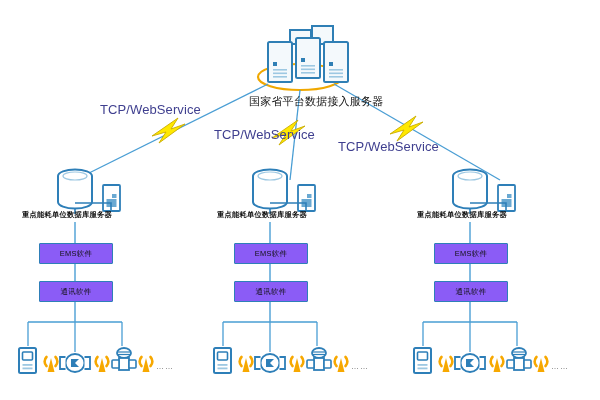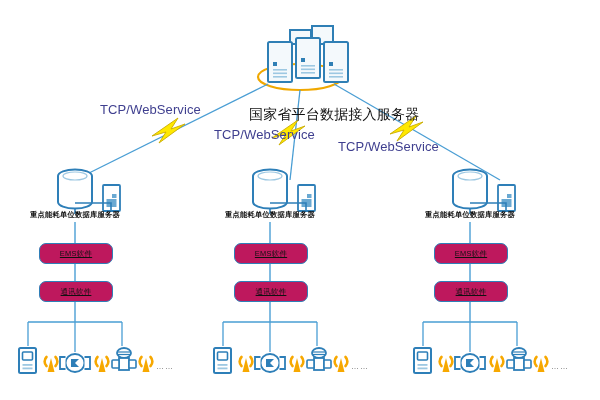--- a/index.html
+++ b/index.html
@@ -15,49 +15,46 @@
 
   .lbl{
     position:absolute;
     font-size:7.2px;
     color:#1b1b1b;
     white-space:nowrap;
     letter-spacing:.2px;
     line-height:1;
   }
   .lbl-root{
-    font-size:14px;
+    font-size:11px;
     color:#111;
     text-align:center;
-    margin-top:11px;
   }
   .lbl-db{
     font-size:7.3px;
     color:#111;
-    text-align:center;
     font-weight:600;
   }
   .proto{
     position:absolute;
     font-size:13px;
     color:#3f3f8f;
     white-space:nowrap;
     letter-spacing:.1px;
   }
   .swbox{
     position:absolute;
     width:72px;height:19px;
     border:1.3px solid #2e7fb8;
-    background:#be185d;
-    border-radius:7px;
+    background:#8b5cf6;
+    border-radius:1px;
     display:flex;align-items:center;justify-content:center;
     font-size:7.4px;
     color:#111;
     letter-spacing:.3px;
-    text-decoration:underline;
   }
   .ellip{
     position:absolute;
     font-size:8px;
     color:#555;
     letter-spacing:1px;
   }
 </style>
 </head>
 <body>

